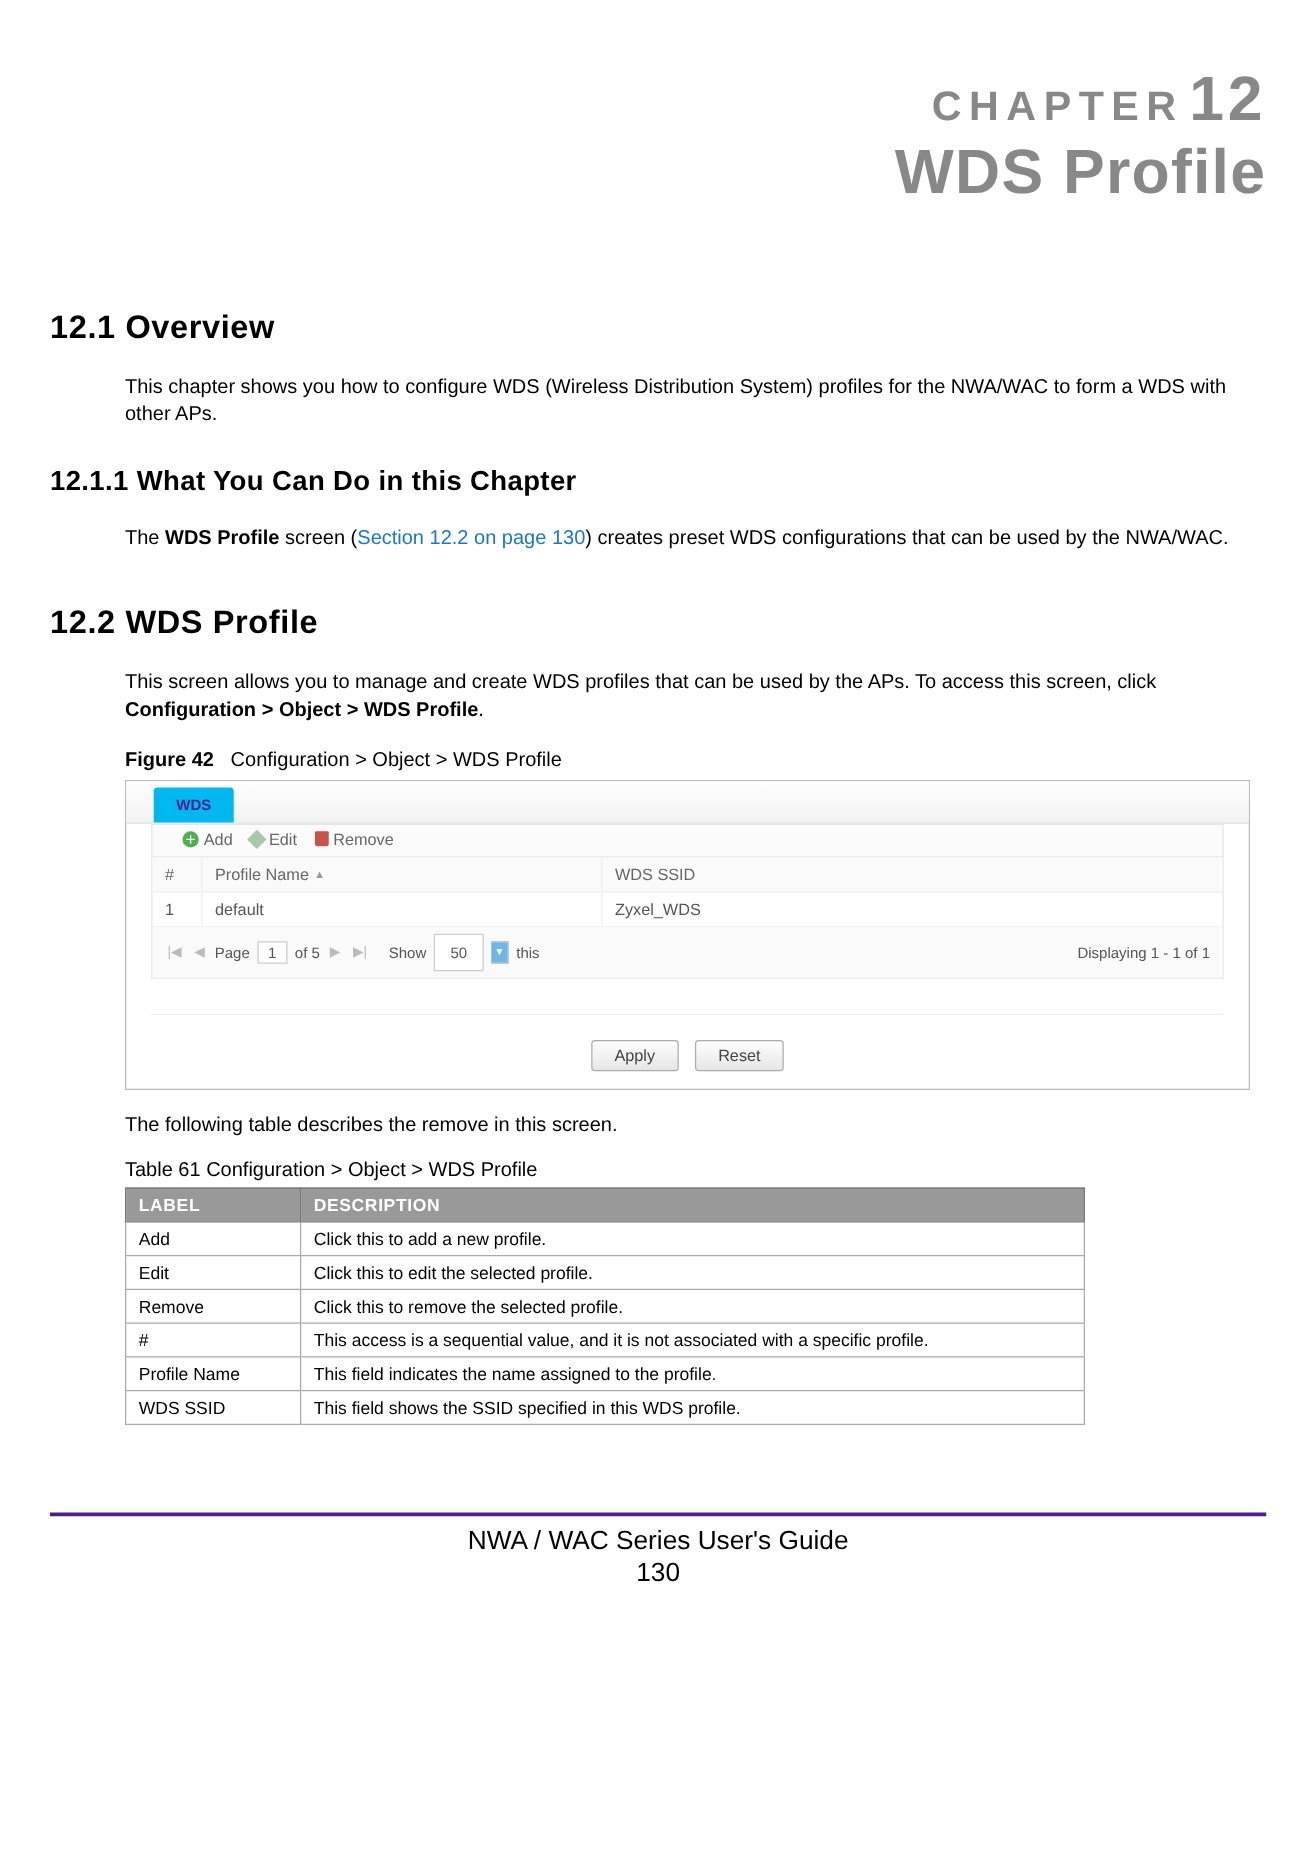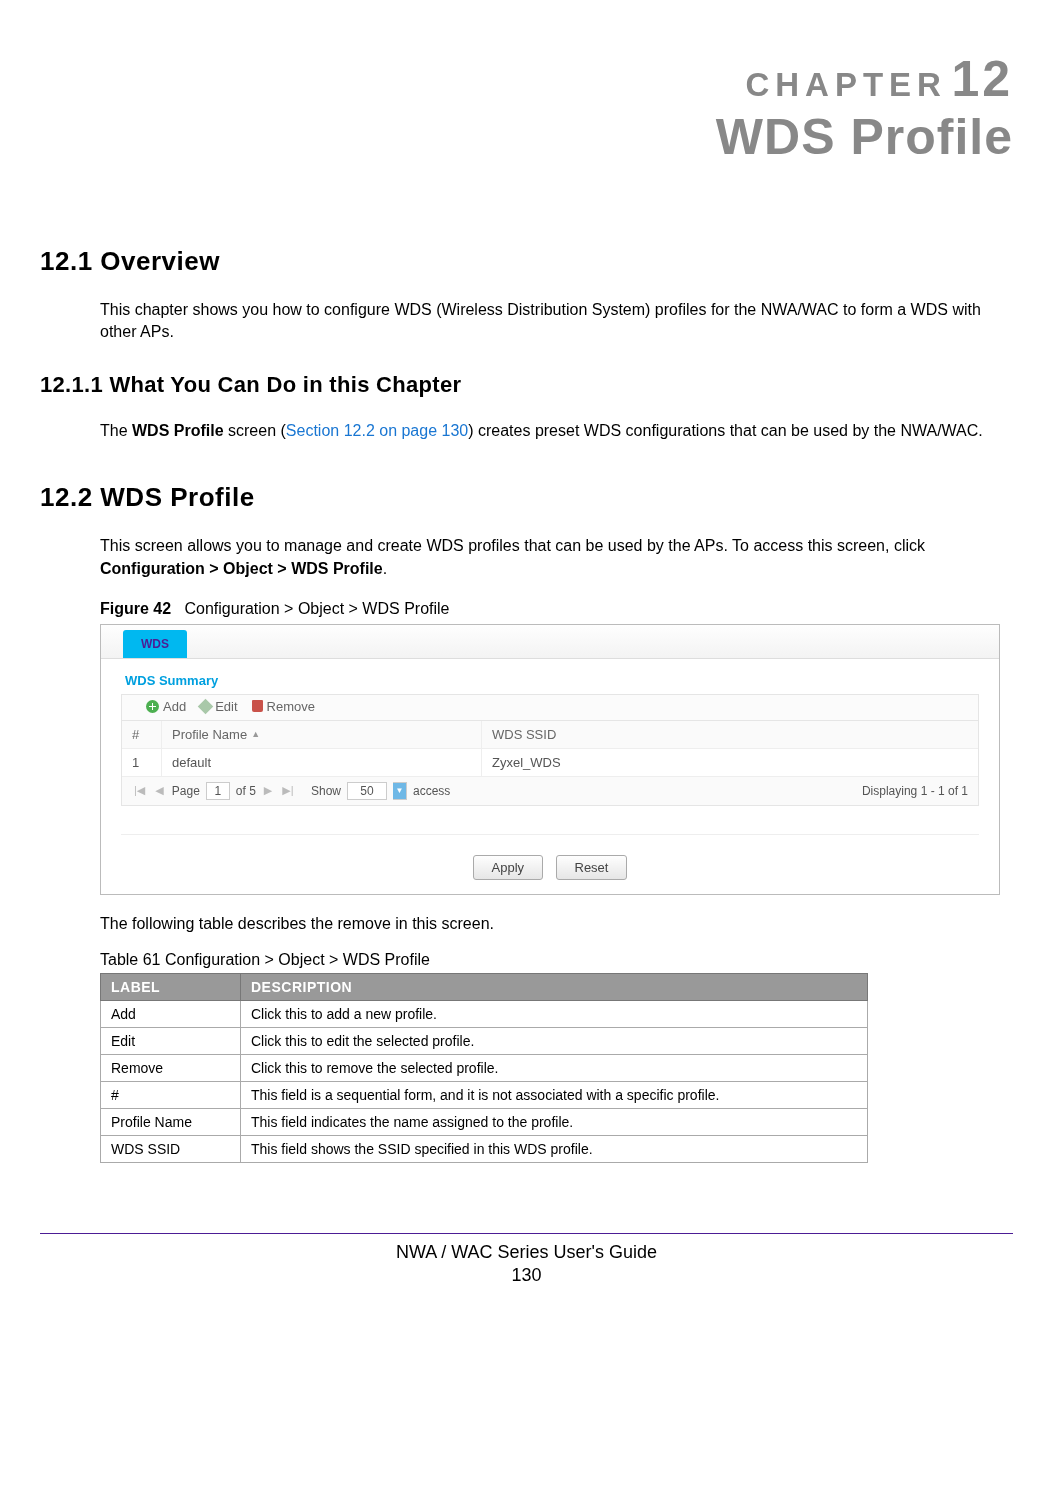--- a/index.html
+++ b/index.html
@@ -183,21 +183,21 @@
       border: 1px solid #ccc;
       text-align: center;
       font-size: 12px;
       display: inline-flex;
       align-items: center;
       justify-content: center;
       background: #fff;
     }
     .pg-select {
       width: 40px;
-      height: 18px;
+      height: 30px;
       border: 1px solid #ccc;
       font-size: 12px;
       display: inline-flex;
       align-items: center;
       justify-content: center;
       background: #fff;
       position: relative;
     }
     .pg-select-arrow {
       width: 14px; height: 18px;
@@ -254,22 +254,22 @@
       border: 1px solid #aaa;
       padding: 5px 10px;
       vertical-align: top;
     }
     .desc-table td.label-col {
       width: 140px;
     }
     .footer {
       margin-top: 70px;
       text-align: center;
-      font-size: 18px;
-      border-top: 1px solid #4c1d95;
+      font-size: 21px;
+      border-top: 3px solid #4c1d95;
       padding-top: 8px;
     }
     .footer-guide {
       margin-bottom: 2px;
     }
     .footer-page {
       font-weight: normal;
     }
   </style>
 </head>
@@ -297,21 +297,20 @@
 </p>
 
 <p class="figure-caption">
   <span class="fig-label">Figure 42</span>&nbsp;&nbsp;&nbsp;<span>Configuration &gt; Object &gt; WDS Profile</span>
 </p>
 
 <div class="screenshot">
   <div class="tabbar">
     <div class="tab-active">WDS</div>
   </div>
-  <div class="panel-title">WDS Summary</div>
 
   <div class="toolbar">
     <div class="tb-item">
       <span class="icon-add"></span>
       <span>Add</span>
     </div>
     <div class="tb-item">
       <span class="icon-edit"></span>
       <span>Edit</span>
     </div>
@@ -341,21 +340,21 @@
         <span class="pg-icon">◀</span>
         <span>Page</span>
         <span class="pg-input">1</span>
         <span>of 5</span>
         <span class="pg-icon">▶</span>
         <span class="pg-icon">▶|</span>
         <span>&nbsp;</span>
         <span>Show</span>
         <span class="pg-select">50</span>
           <span class="pg-select-arrow">▼</span>
-        <span>access</span>
+        <span>this</span>
       </div>
       <div>Displaying 1 - 1 of 1</div>
     </div>
   </div>
 
   <div class="btn-row">
     <span class="btn">Apply</span>
     <span class="btn">Reset</span>
   </div>
 </div>
@@ -379,21 +378,21 @@
     <tr>
       <td class="label-col">Edit</td>
       <td>Click this to edit the selected profile.</td>
     </tr>
     <tr>
       <td class="label-col">Remove</td>
       <td>Click this to remove the selected profile.</td>
     </tr>
     <tr>
       <td class="label-col">#</td>
-      <td>This field is a sequential form, and it is not associated with a specific profile.</td>
+      <td>This access is a sequential value, and it is not associated with a specific profile.</td>
     </tr>
     <tr>
       <td class="label-col">Profile Name</td>
       <td>This field indicates the name assigned to the profile.</td>
     </tr>
     <tr>
       <td class="label-col">WDS SSID</td>
       <td>This field shows the SSID specified in this WDS profile.</td>
     </tr>
   </tbody>

